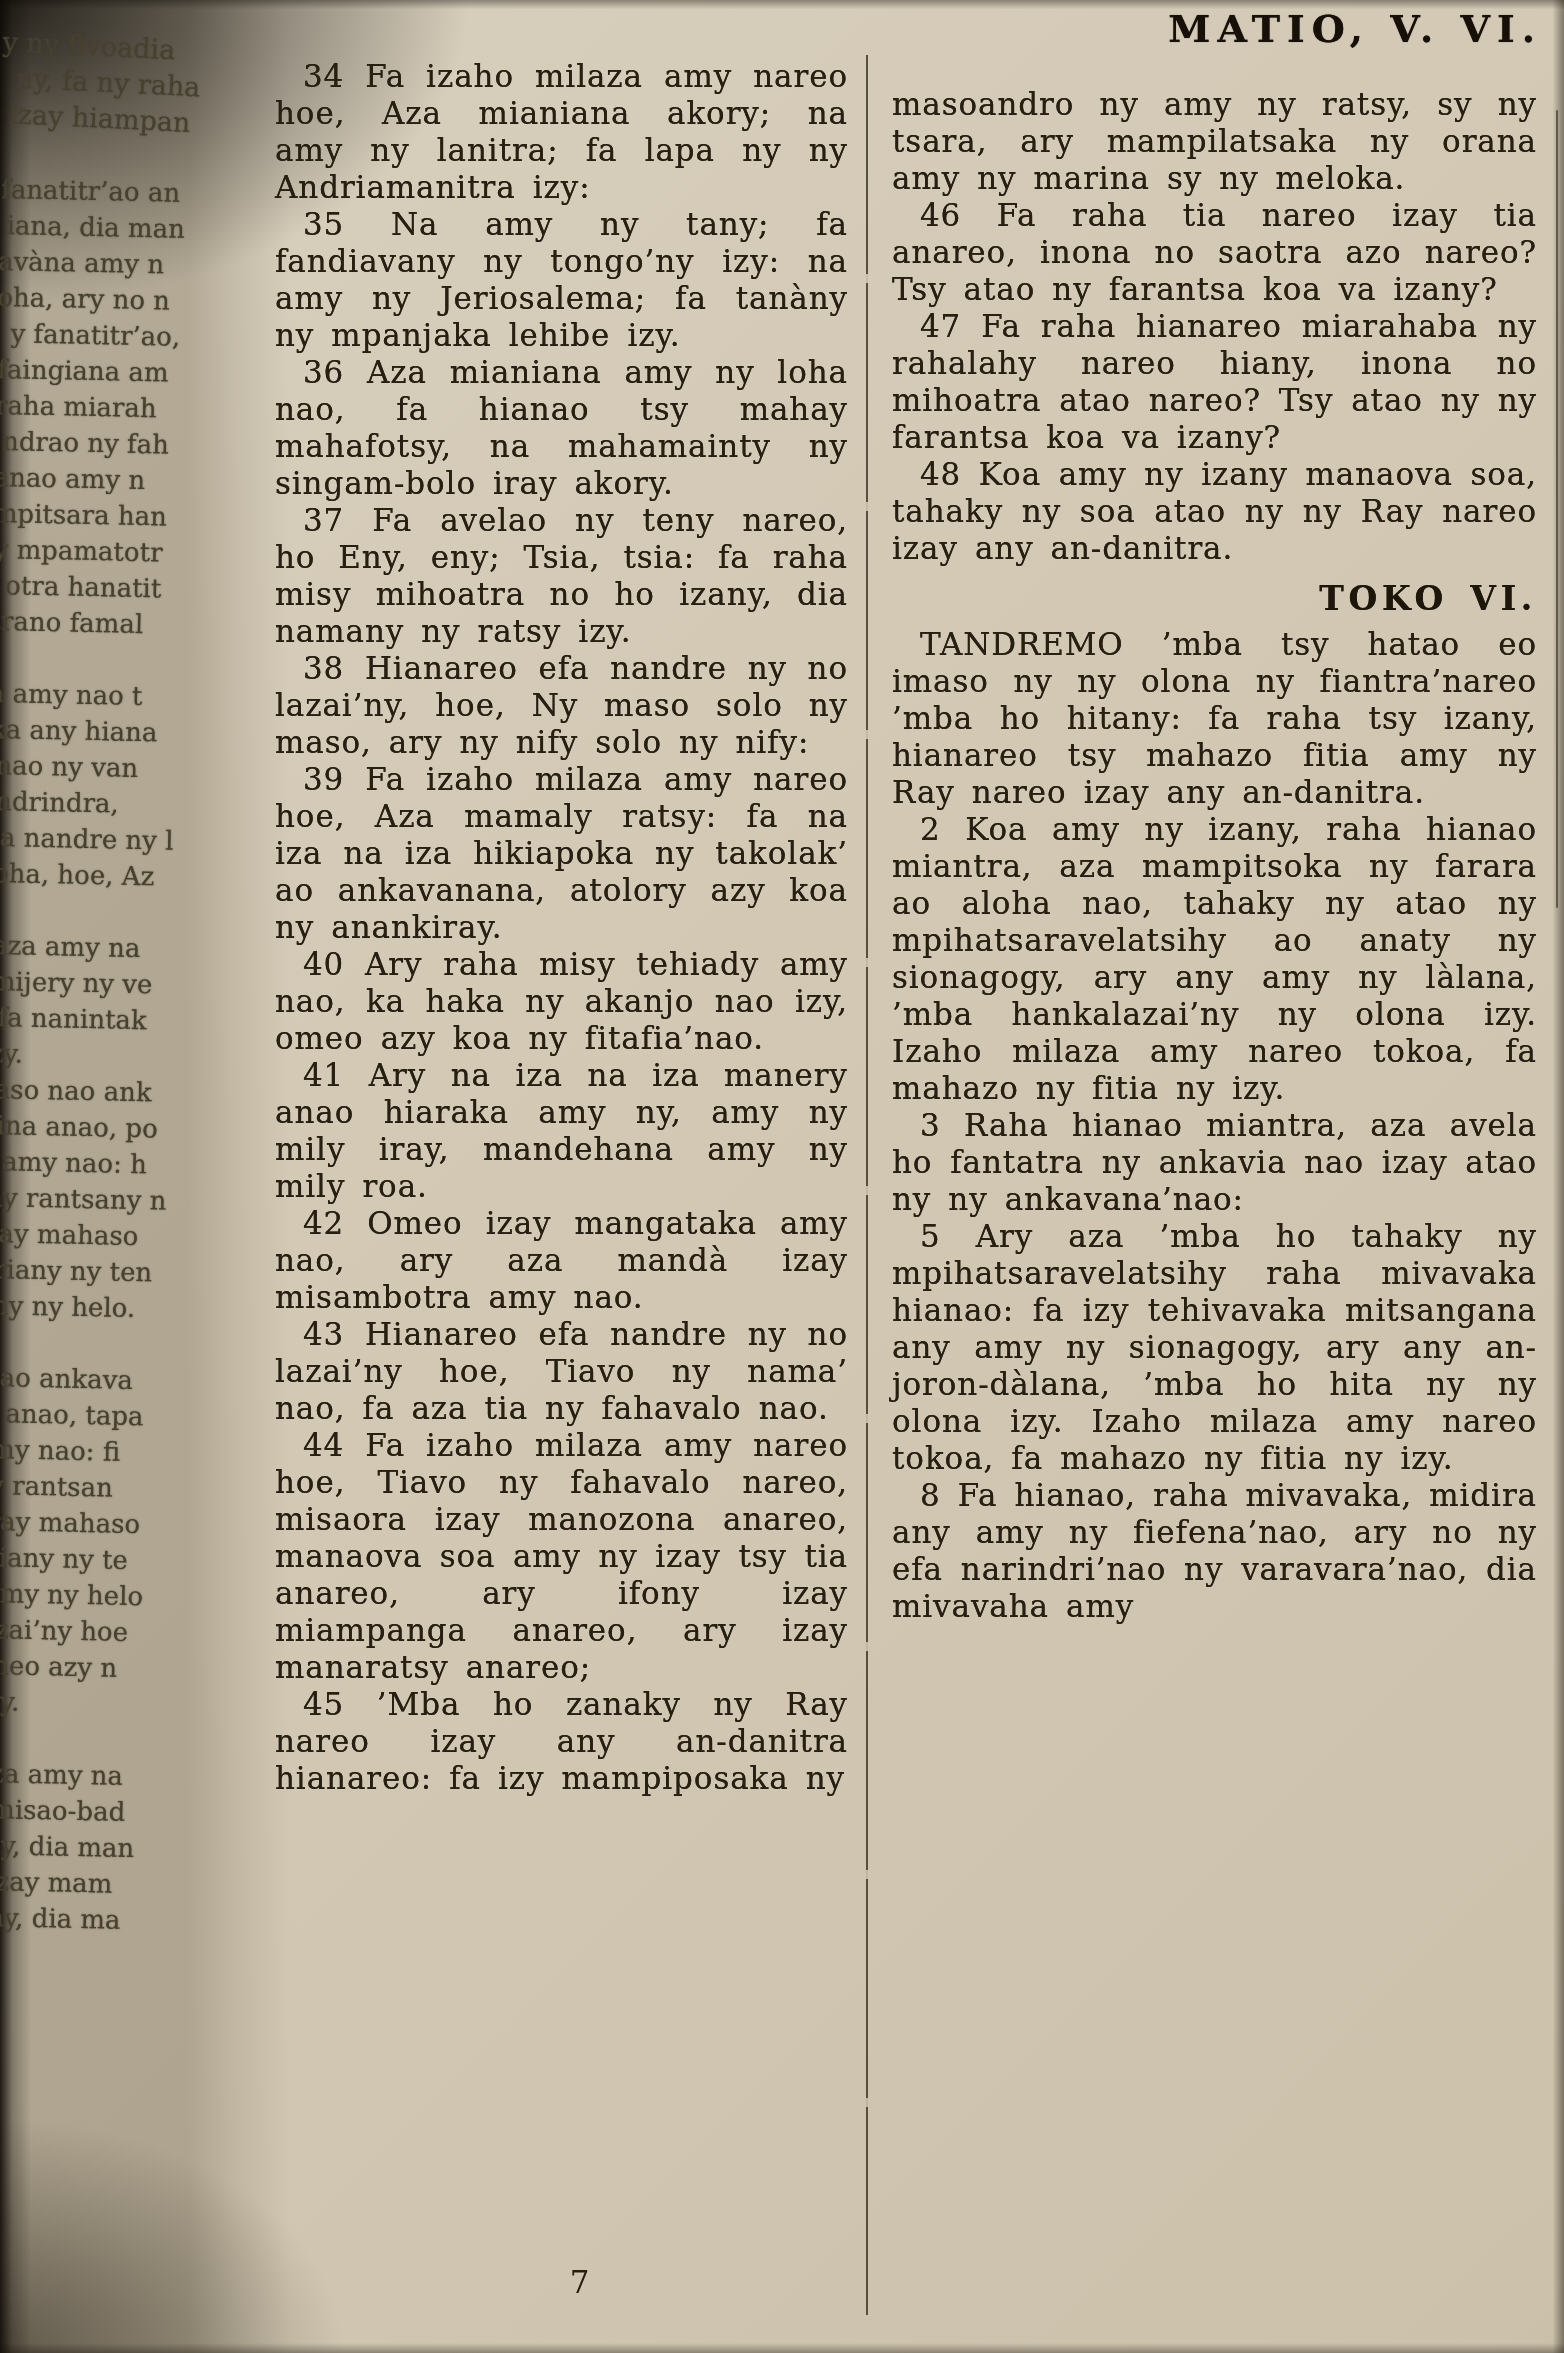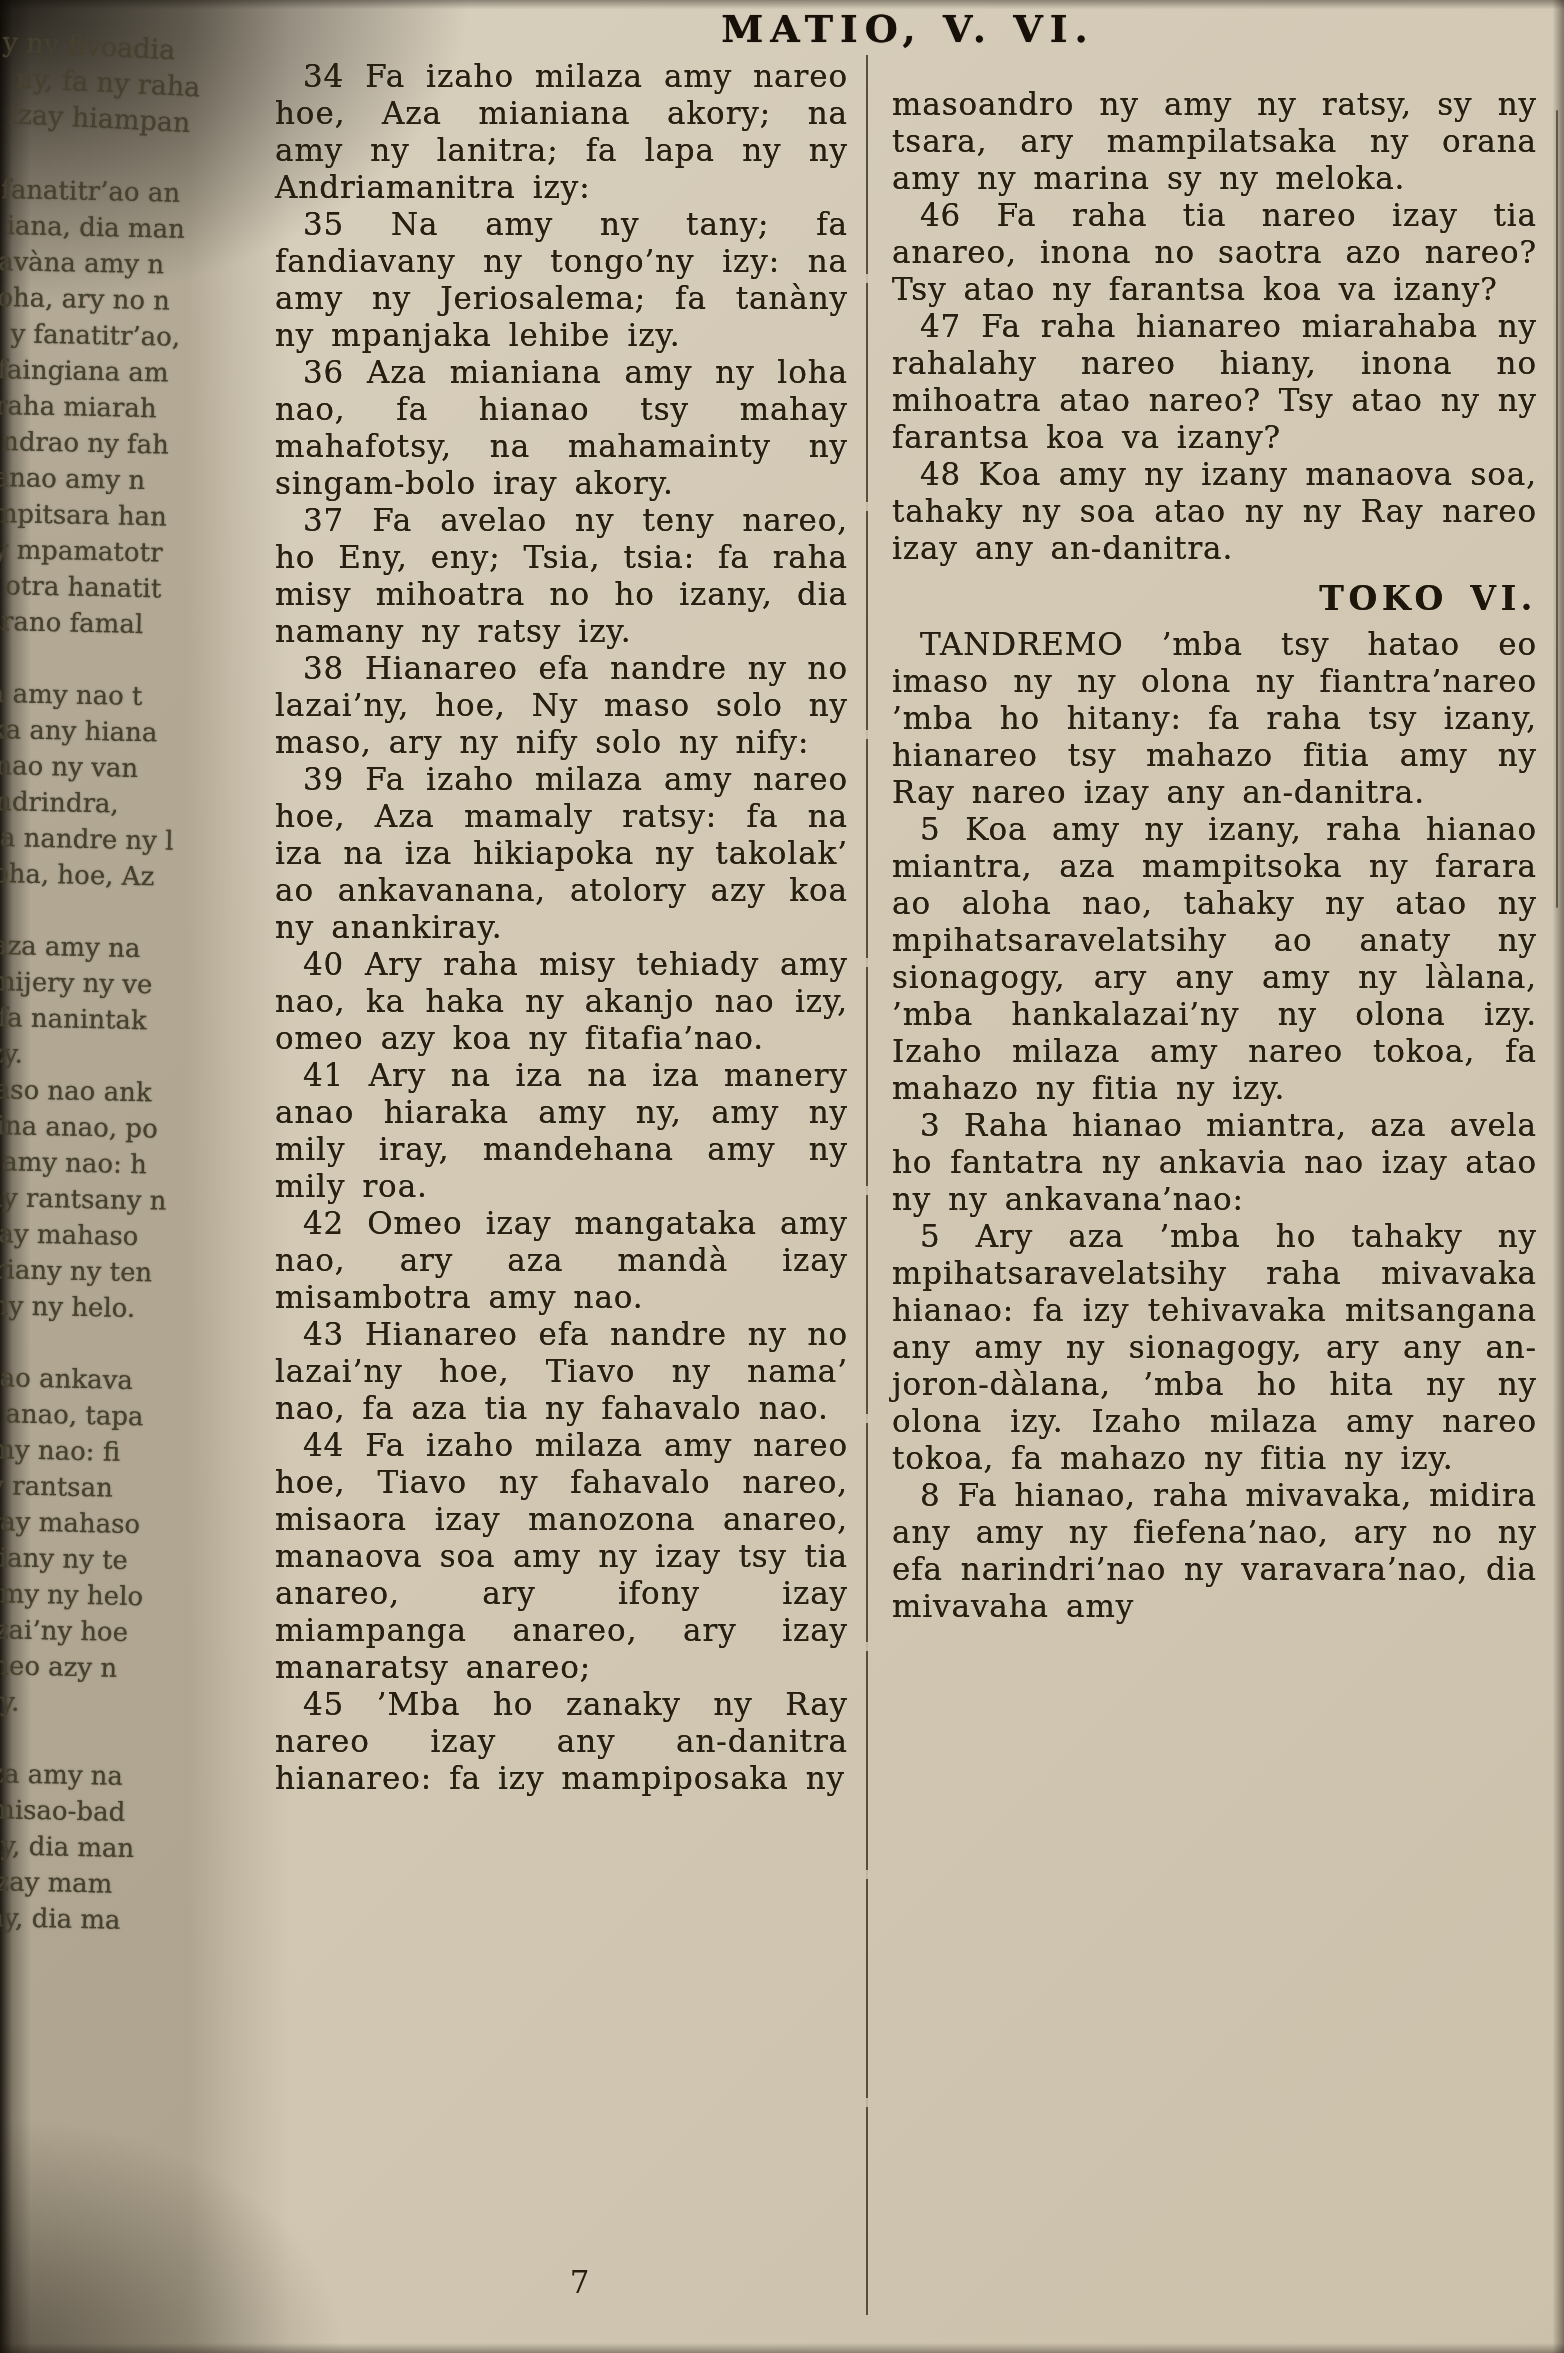--- a/index.html
+++ b/index.html
@@ -45,21 +45,21 @@
   .frag:nth-child(5n)   { margin-left: 1.6px; }
   .frag:nth-child(7n+2) { margin-left: 14px; }
   .frag:nth-child(-n+3) { transform: rotate(1.6deg); font-size: 27px; }
 
   
   .header {
     position: absolute;
     top: 6.3px;
     left: 274px;
     width: 1268px;
-    text-align: center;
+    text-align: right;
     font-size: 38px;
     font-weight: bold;
     letter-spacing: 7px;
     color: #161008;
     text-shadow: 0 0 0.8px rgba(22,16,8,.85);
   }
 
   .col {
     position: absolute;
     top: 58px;
@@ -205,21 +205,21 @@
         <p class="verse">masoandro ny amy ny ratsy, sy ny tsara, ary mampilatsaka ny orana amy ny marina sy ny meloka.</p>
         <p class="verse">46 Fa raha tia nareo izay tia anareo, inona no saotra azo nareo? Tsy atao ny farantsa koa va izany?</p>
         <p class="verse">47 Fa raha hianareo miarahaba ny rahalahy nareo hiany, inona no mihoatra atao nareo? Tsy atao ny ny farantsa koa va izany?</p>
         <p class="verse">48 Koa amy ny izany manaova soa, tahaky ny soa atao ny ny Ray nareo izay any an-danitra.</p>
       </div>
 
     <h2 class="toko">TOKO VI.</h2>
 
     <div class="group group-bottom">
         <p class="verse">TANDREMO ’mba tsy hatao eo imaso ny ny olona ny fiantra’nareo ’mba ho hitany: fa raha tsy izany, hianareo tsy mahazo fitia amy ny Ray nareo izay any an-danitra.</p>
-        <p class="verse">5 Koa amy ny izany, raha hianao miantra, aza mampitsoka ny farara ao aloha nao, tahaky ny atao ny mpihatsaravelatsihy ao anaty ny sionagogy, ary any amy ny làlana, ’mba hankalazai’ny ny olona izy. Izaho milaza amy nareo tokoa, fa mahazo ny fitia ny izy.</p>
+        <p class="verse">2 Koa amy ny izany, raha hianao miantra, aza mampitsoka ny farara ao aloha nao, tahaky ny atao ny mpihatsaravelatsihy ao anaty ny sionagogy, ary any amy ny làlana, ’mba hankalazai’ny ny olona izy. Izaho milaza amy nareo tokoa, fa mahazo ny fitia ny izy.</p>
         <p class="verse">3 Raha hianao miantra, aza avela ho fantatra ny ankavia nao izay atao ny ny ankavana’nao:</p>
         <p class="verse">5 Ary aza ’mba ho tahaky ny mpihatsaravelatsihy raha mivavaka hianao: fa izy tehivavaka mitsangana any amy ny sionagogy, ary any an-joron-dàlana, ’mba ho hita ny ny olona izy. Izaho milaza amy nareo tokoa, fa mahazo ny fitia ny izy.</p>
         <p class="verse">8 Fa hianao, raha mivavaka, midira any amy ny fiefena’nao, ary no ny efa narindri’nao ny varavara’nao, dia mivavaha amy</p>
       </div>
   </div>
 
   <div class="right-edge-line"></div>
 
   <div class="pagenum">7</div>
 

